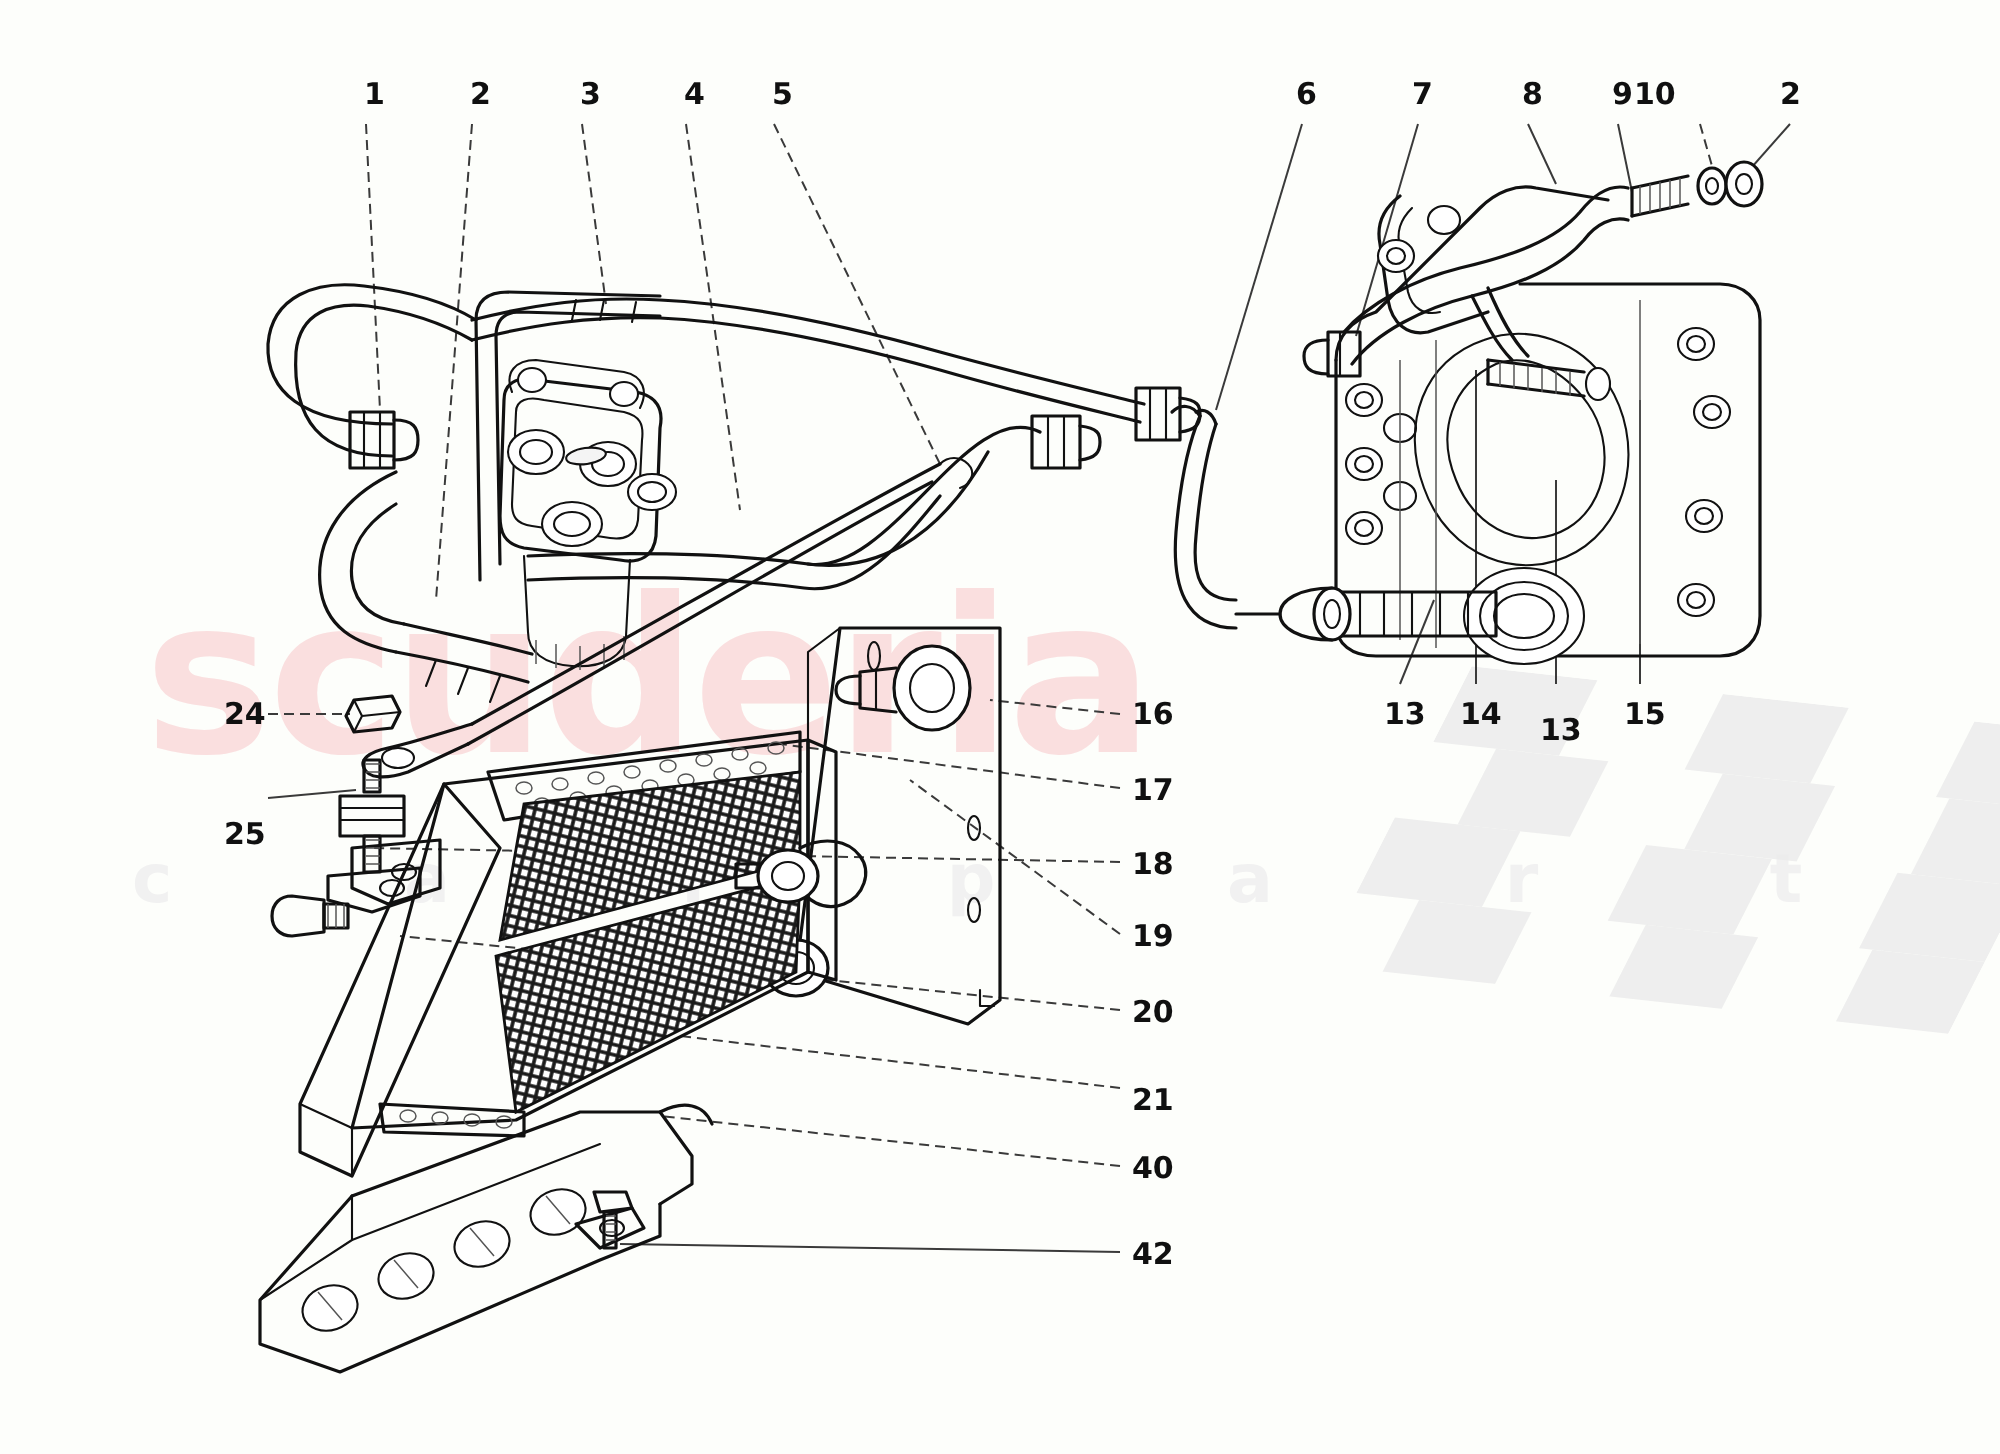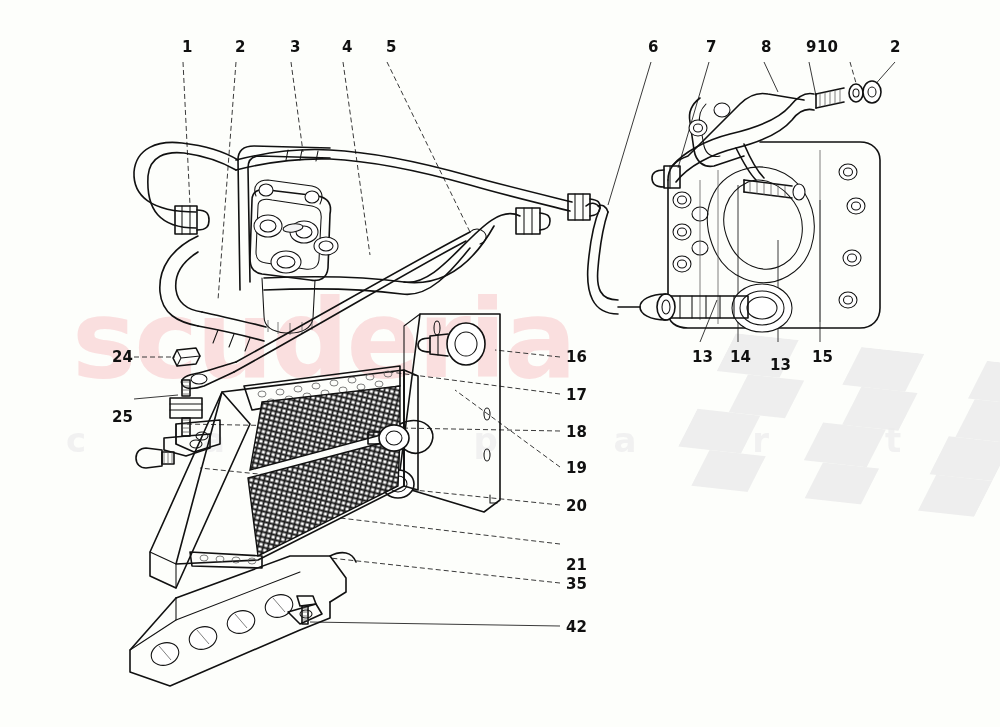--- a/index.html
+++ b/index.html
@@ -440,20 +440,20 @@
   <div class="lbl" style="left:692px;top:348px">13</div>
   <div class="lbl" style="left:730px;top:348px">14</div>
   <div class="lbl" style="left:770px;top:356px">13</div>
   <div class="lbl" style="left:812px;top:348px">15</div>
 
   <div class="lbl" style="left:566px;top:348px">16</div>
   <div class="lbl" style="left:566px;top:386px">17</div>
   <div class="lbl" style="left:566px;top:423px">18</div>
   <div class="lbl" style="left:566px;top:459px">19</div>
   <div class="lbl" style="left:566px;top:497px">20</div>
-  <div class="lbl" style="left:566px;top:556px">21</div>
-  <div class="lbl" style="left:566px;top:575px">35</div>
+  <div class="lbl" style="left:566px;top:541px">21</div>
+  <div class="lbl" style="left:566px;top:575px">40</div>
   <div class="lbl" style="left:566px;top:618px">42</div>
 
   <div class="lbl" style="left:112px;top:348px">24</div>
   <div class="lbl" style="left:112px;top:408px">25</div>
 
 </div>
 
 </body></html>

